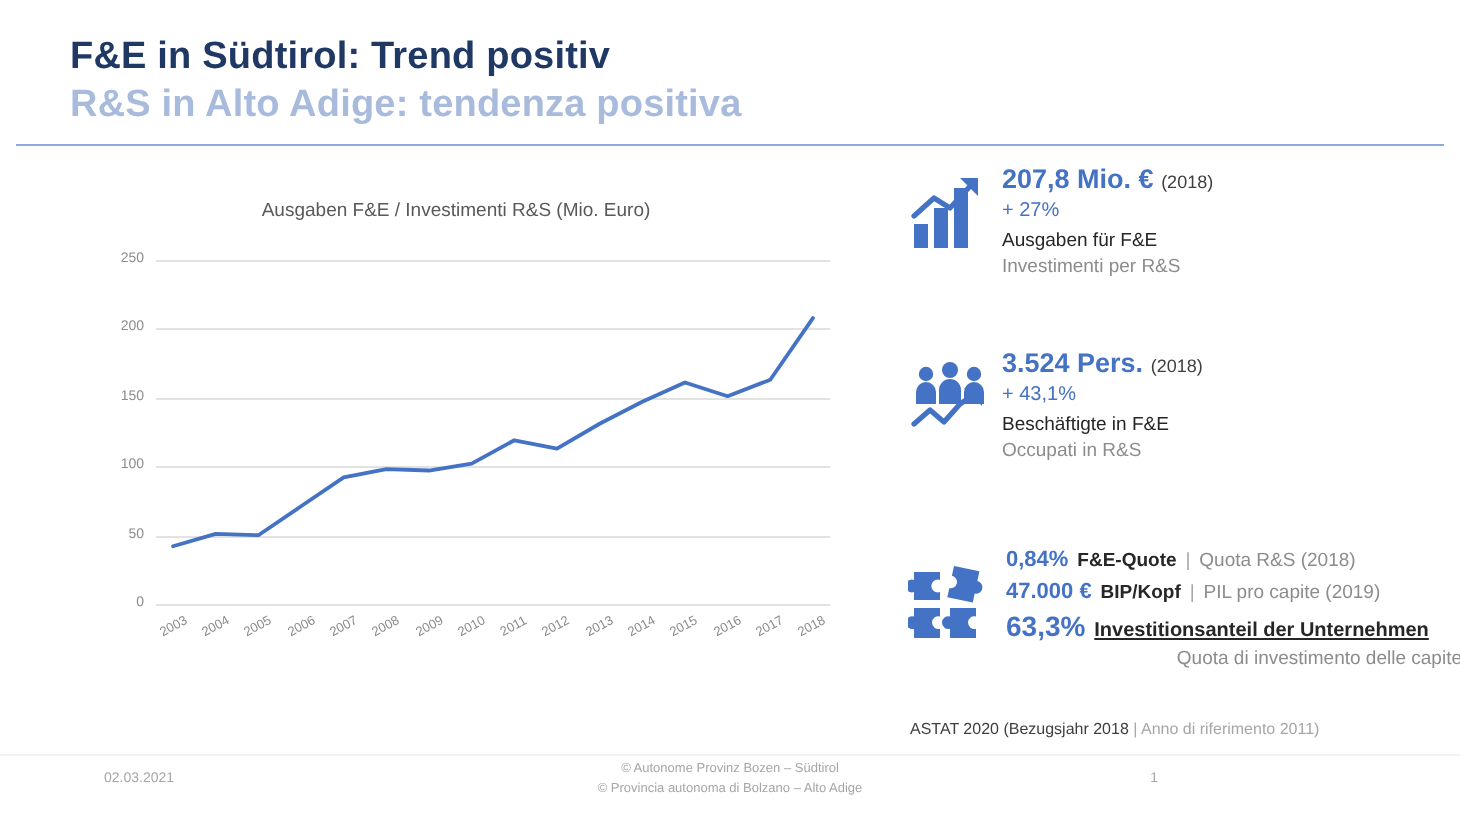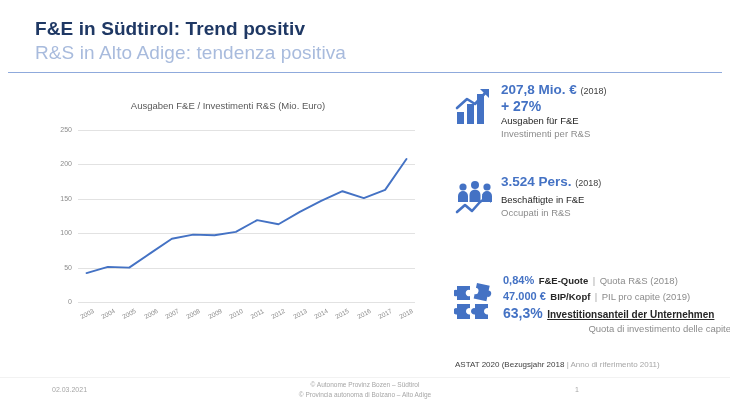--- a/index.html
+++ b/index.html
@@ -15,21 +15,21 @@
 
   
   .header{position:absolute;left:0;top:0;width:730px;height:72px;}
   .title-main{
     position:absolute;left:35px;top:18px;
     font-size:19px;font-weight:bold;color:#1f3864;letter-spacing:.1px;
     white-space:nowrap;
   }
   .title-sub{
     position:absolute;left:35px;top:42px;
-    font-size:19px;font-weight:normal;color:#a8bbdd;letter-spacing:.1px;
+    font-size:19px;font-weight:bold;color:#a8bbdd;letter-spacing:.1px;
     white-space:nowrap;
   }
   .header-rule{
     position:absolute;left:8px;top:72px;width:714px;height:1px;
     background:#8faadc;
   }
 
   
   .chart-panel{position:absolute;left:18px;top:82px;width:420px;height:255px;}
   .chart-title{
@@ -66,21 +66,21 @@
   .stat-body{position:absolute;left:46px;top:0;width:230px;}
 
   .stat-head{
     font-size:13.5px;font-weight:bold;color:#4472c4;
     line-height:15px;white-space:nowrap;
   }
   .stat-head .yr{
     font-size:9px;font-weight:normal;color:#3f3f3f;
   }
   .stat-delta{
-    font-size:14px;font-weight:bold;color:#4472c4;line-height:12px;
+    font-size:10px;font-weight:normal;color:#4472c4;line-height:12px;
     margin-top:1px;
   }
   .stat-de{
     font-size:9.5px;color:#262626;line-height:13px;margin-top:2px;
     white-space:nowrap;
   }
   .stat-it{
     font-size:9.5px;color:#8c8c8c;line-height:13px;
     white-space:nowrap;
   }
@@ -199,20 +199,21 @@
         <path d="M14.5 24 v-7 a5.5 5.5 0 0 1 11 0 v7 z" fill="#4472c4"></path>
         <path d="M27 24 v-6 a5 5 0 0 1 10 0 v6 z" fill="#4472c4"></path>
         <path d="M2 34 L10 27 L17 33 L25 24 L34 18" stroke="#4472c4" stroke-width="2.6" fill="none" stroke-linecap="round" stroke-linejoin="round"></path>
         <path d="M27 16 L36 16 L36 25 Z" fill="#4472c4"></path>
       </svg>
       <div class="stat-body">
         <div class="stat-head">
           <span>3.524 Pers.</span>
           <span class="yr">(2018)</span>
         </div>
+        <div class="stat-delta">+ 43,1%</div>
         <div class="stat-de">Beschäftigte in F&amp;E</div>
         <div class="stat-it">Occupati in R&amp;S</div>
       </div>
     </div>
 
     <div class="stat-block" style="height:70px;margin-top:8px;">
       <svg class="stat-icon" style="left:-1px;top:8px;width:46px;height:46px;" viewBox="0 0 46 46">
         <path d="M3 6 h13 v4 a3.2 3.2 0 1 0 0 6 v4 H3 v-4 a3.2 3.2 0 1 1 0-6 z" fill="#4472c4"></path>
         <path d="M21 4 h13 v5 a3.2 3.2 0 1 1 0 6.4 v4.6 H21 v-4.6 a3.2 3.2 0 1 0 0-6.4 z" fill="#4472c4" transform="rotate(12 27 13)"></path>
         <path d="M3 24 h13 v4.2 a3.2 3.2 0 1 0 0 6.2 V39 H3 v-4.6 a3.2 3.2 0 1 1 0-6.2 z" fill="#4472c4"></path>

